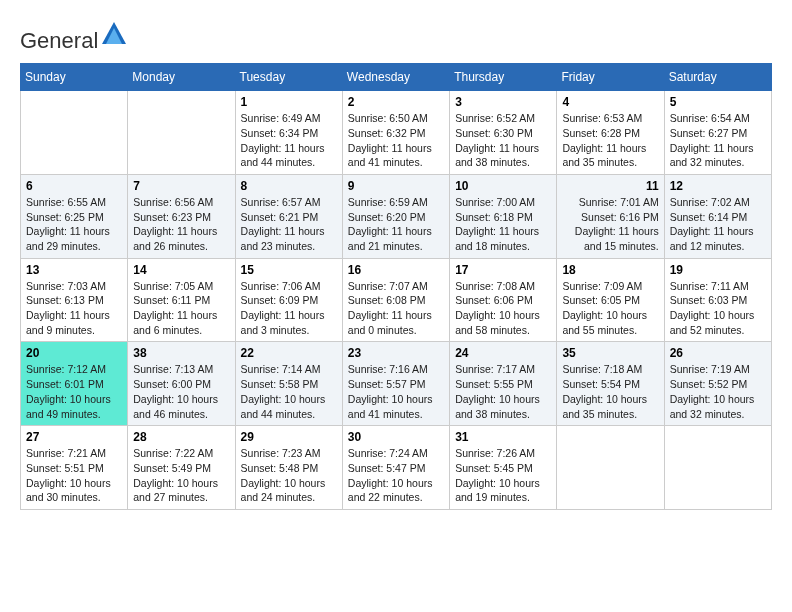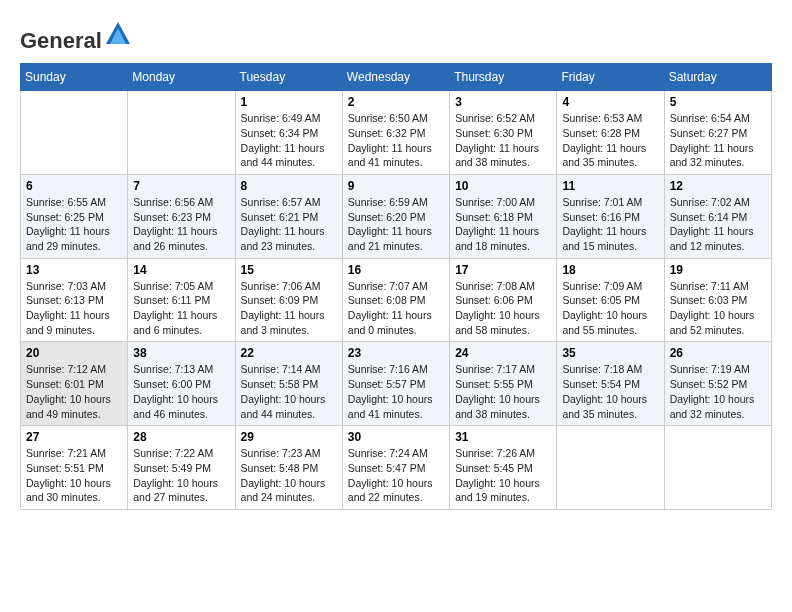--- a/index.html
+++ b/index.html
@@ -15,21 +15,21 @@
       justify-content: space-between;
       align-items: flex-start;
       margin-bottom: 10px;
     }
     .logo {
       display: flex;
       align-items: center;
     }
     .logo-text {
       font-size: 22px;
-      font-weight: bold;
+      font-weight: normal;
       line-height: 1.1;
     }
     .logo-general { color: #333; }
     .logo-blue { color: #1a6bbf; }
     .logo-icon {
       width: 28px;
       height: 28px;
       margin-left: 2px;
     }
     .title-block {
@@ -158,21 +158,21 @@
           <div class="day-info">Sunrise: 6:57 AM<br>Sunset: 6:21 PM<br>Daylight: 11 hours and 23 minutes.</div>
         </td>
         <td style="background: rgb(240, 244, 248);">
           <span class="day-num">9</span>
           <div class="day-info">Sunrise: 6:59 AM<br>Sunset: 6:20 PM<br>Daylight: 11 hours and 21 minutes.</div>
         </td>
         <td style="background: rgb(240, 244, 248);">
           <span class="day-num">10</span>
           <div class="day-info">Sunrise: 7:00 AM<br>Sunset: 6:18 PM<br>Daylight: 11 hours and 18 minutes.</div>
         </td>
-        <td style="background: rgb(240, 244, 248);">
+        <td style="background: rgb(240, 244, 248); text-align: right;">
           <span class="day-num">11</span>
           <div class="day-info">Sunrise: 7:01 AM<br>Sunset: 6:16 PM<br>Daylight: 11 hours and 15 minutes.</div>
         </td>
         <td style="background: rgb(240, 244, 248);">
           <span class="day-num">12</span>
           <div class="day-info">Sunrise: 7:02 AM<br>Sunset: 6:14 PM<br>Daylight: 11 hours and 12 minutes.</div>
         </td>
       </tr>
       <tr>
         <td>
@@ -198,21 +198,21 @@
         <td>
           <span class="day-num">18</span>
           <div class="day-info">Sunrise: 7:09 AM<br>Sunset: 6:05 PM<br>Daylight: 10 hours and 55 minutes.</div>
         </td>
         <td>
           <span class="day-num">19</span>
           <div class="day-info">Sunrise: 7:11 AM<br>Sunset: 6:03 PM<br>Daylight: 10 hours and 52 minutes.</div>
         </td>
       </tr>
       <tr>
-        <td style="background: #e5e5e5;">
+        <td style="background: #5eead4;">
           <span class="day-num">20</span>
           <div class="day-info">Sunrise: 7:12 AM<br>Sunset: 6:01 PM<br>Daylight: 10 hours and 49 minutes.</div>
         </td>
         <td style="background: rgb(240, 244, 248);">
           <span class="day-num">38</span>
           <div class="day-info">Sunrise: 7:13 AM<br>Sunset: 6:00 PM<br>Daylight: 10 hours and 46 minutes.</div>
         </td>
         <td style="background: rgb(240, 244, 248);">
           <span class="day-num">22</span>
           <div class="day-info">Sunrise: 7:14 AM<br>Sunset: 5:58 PM<br>Daylight: 10 hours and 44 minutes.</div>

